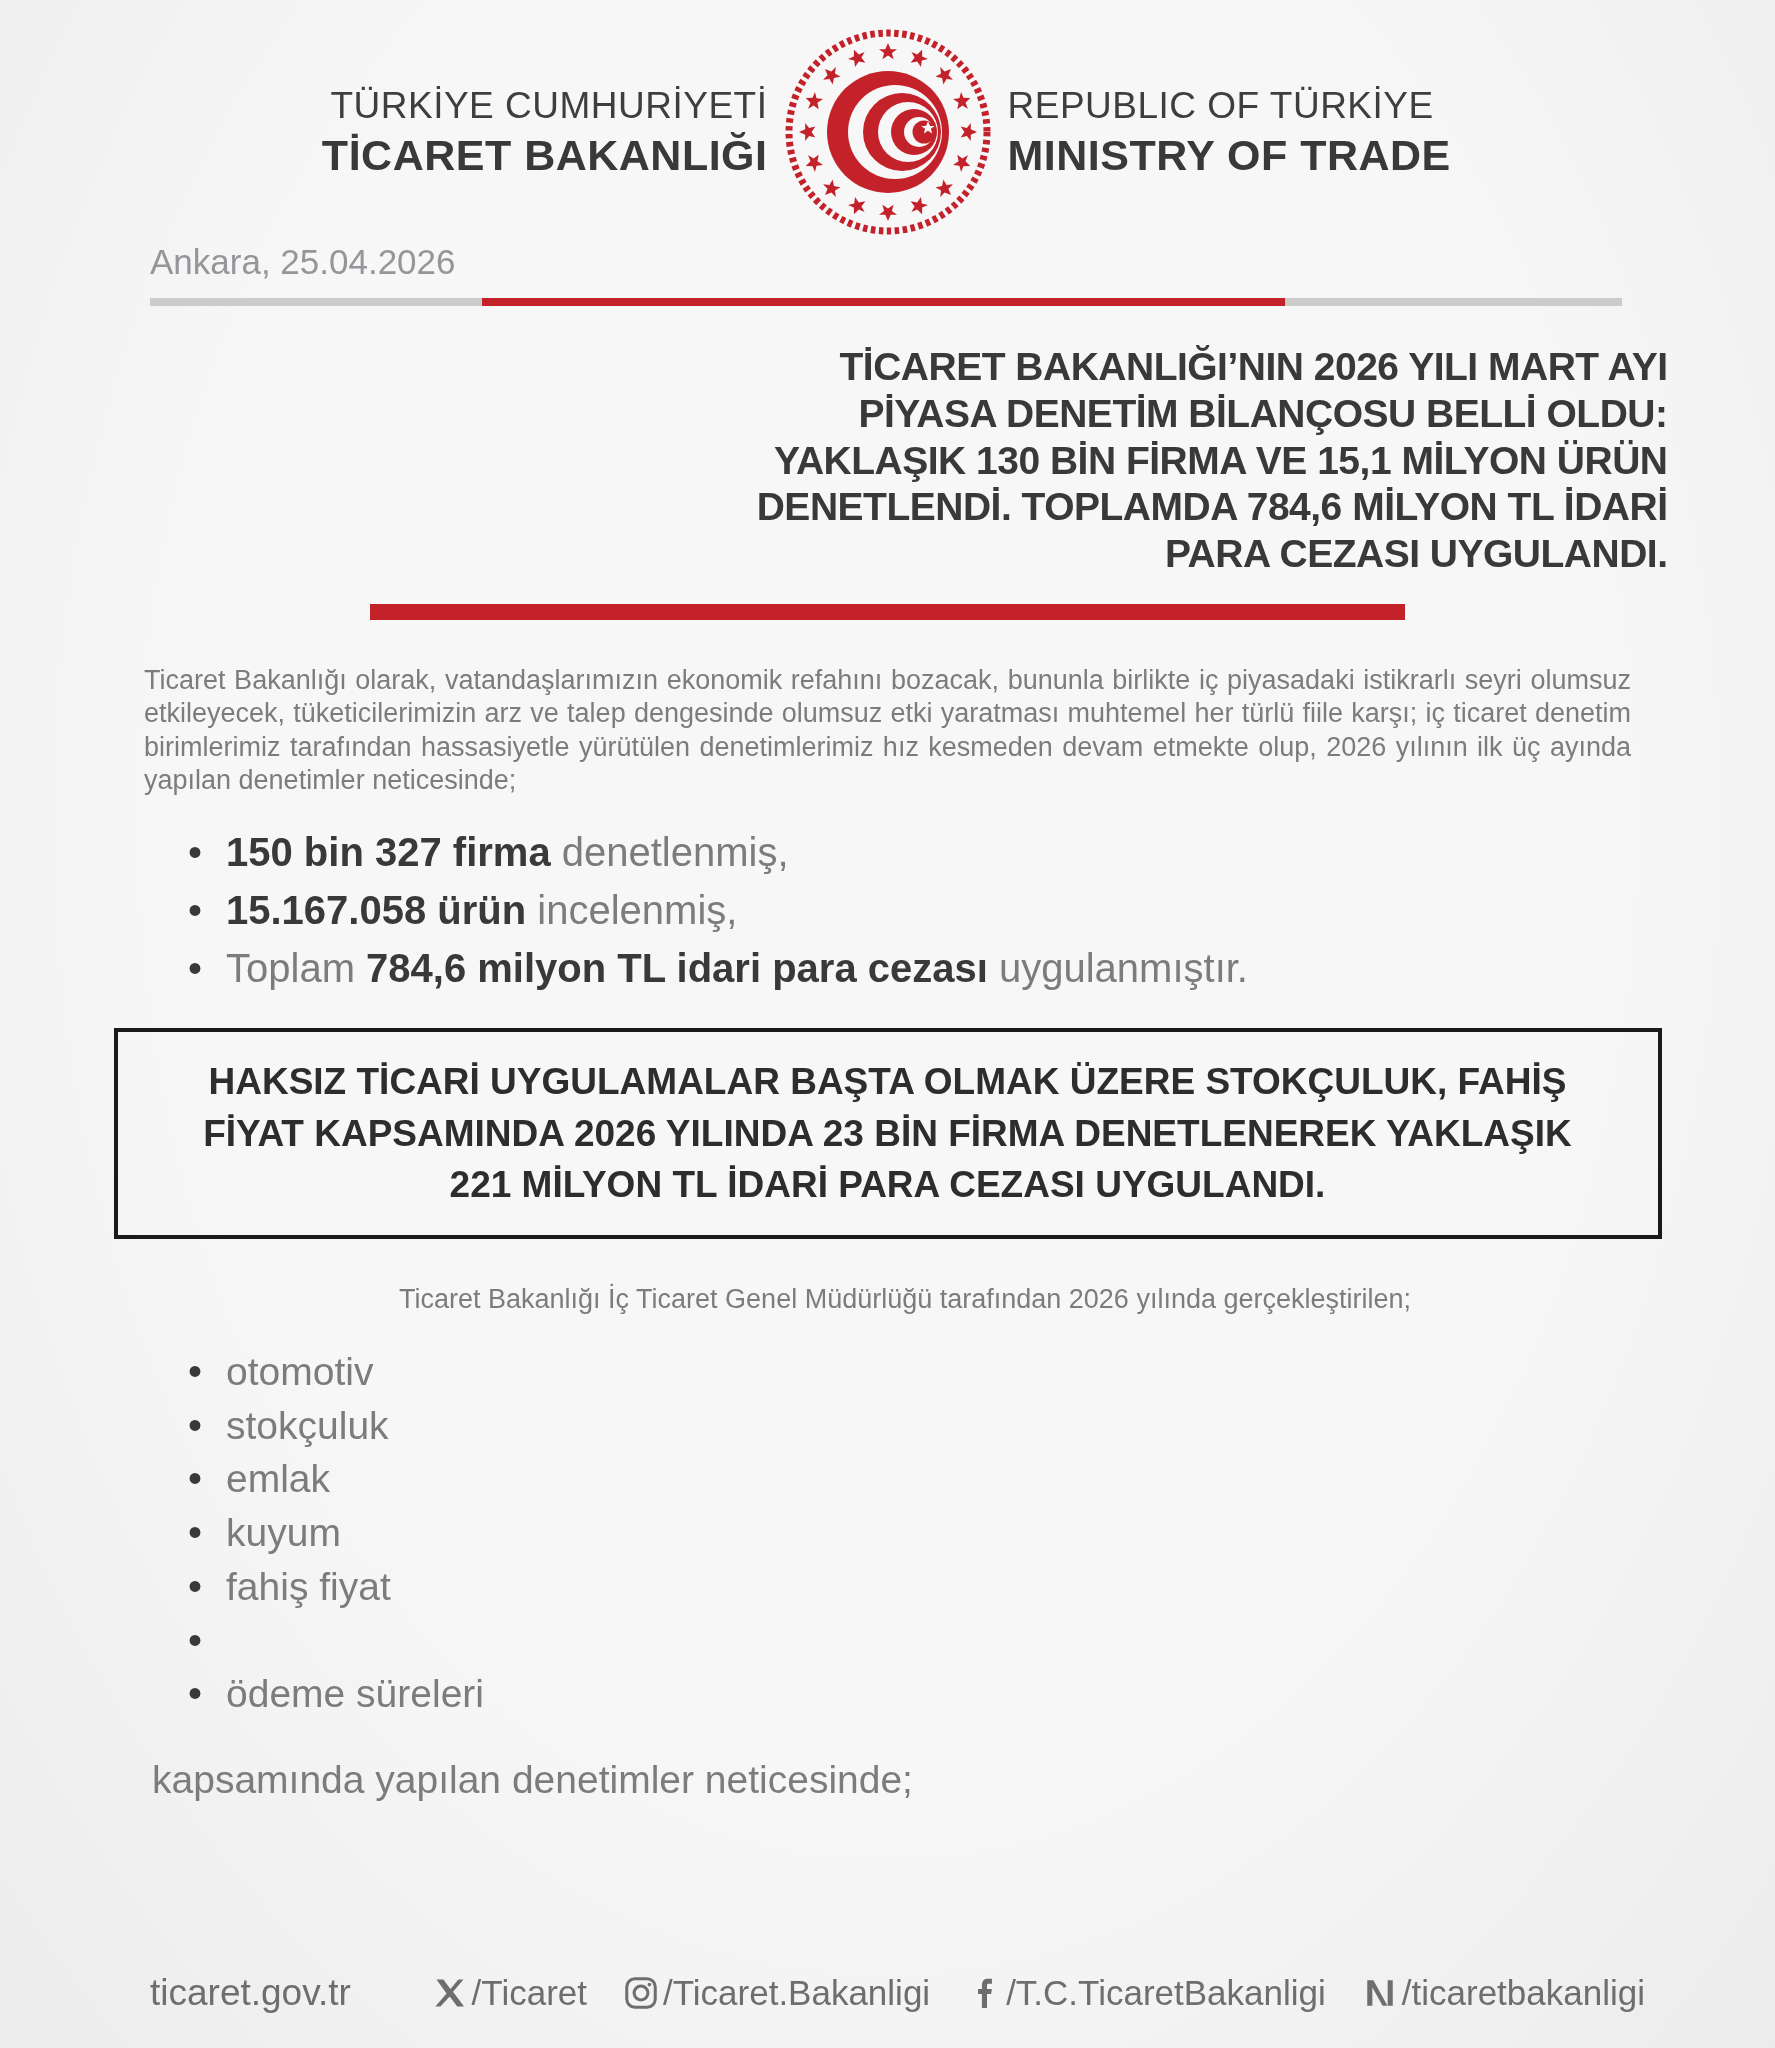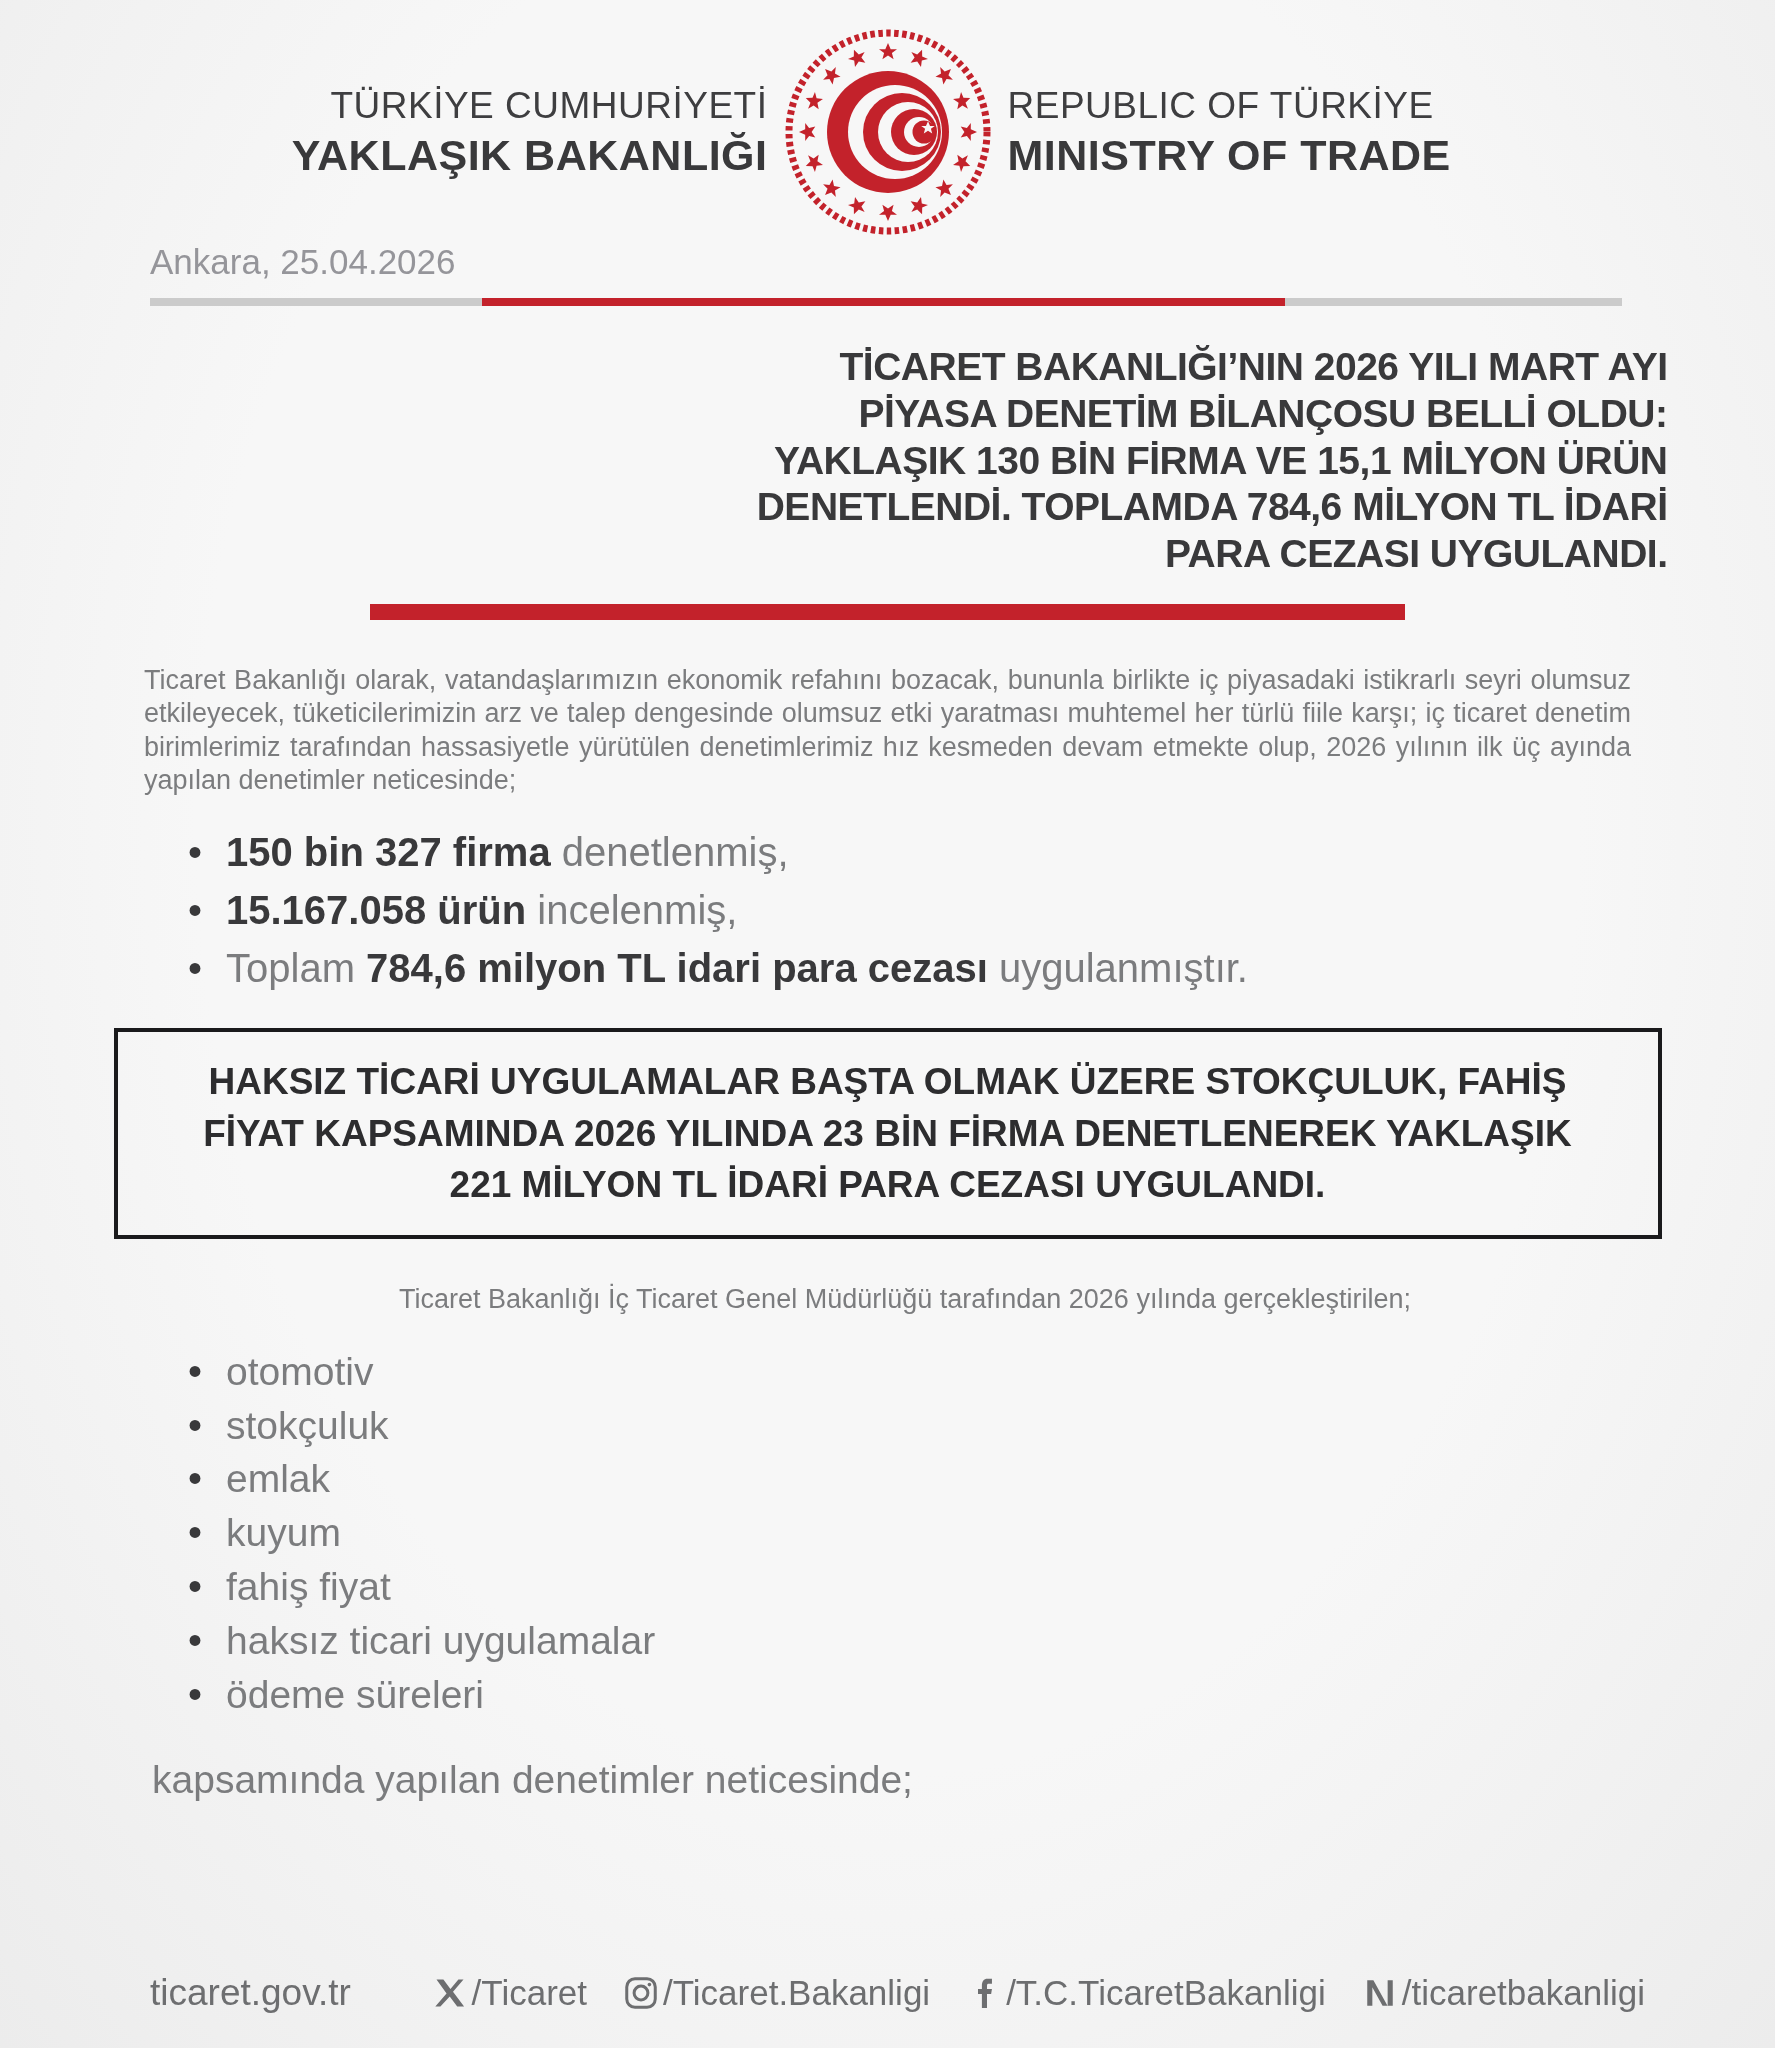--- a/index.html
+++ b/index.html
@@ -52,21 +52,21 @@
   .soc-item svg.stroke{fill:none;stroke:#6d6e70;stroke-width:2;}
 </style>
 </head>
 <body>
 
 <div class="page">
 
   <div class="header">
     <div class="hblock left">
       <div class="hline1">TÜRKİYE CUMHURİYETİ</div>
-      <div class="hline2">YAKLAŞIK BAKANLIĞI</div>
+      <div class="hline2">TİCARET BAKANLIĞI</div>
     </div>
 
     <div class="logo-wrap">
       <svg viewBox="-108 -108 216 216" width="216" height="216">
         <defs>
           <path id="star5" d="M0,-9 L2.7,-2.8 9,-2.8 3.9,1.1 5.6,7.3 0,3.6 -5.6,7.3 -3.9,1.1 -9,-2.8 -2.7,-2.8 Z"></path>
         </defs>
 
         <circle cx="0" cy="0" r="99" fill="none" stroke="#c3222b" stroke-width="7" stroke-dasharray="4.5 3.5"></circle>
 
@@ -161,21 +161,20 @@
     <div class="brow">
         <span class="dot">•</span>
         <span class="btext">kuyum</span>
       </div>
     <div class="brow">
         <span class="dot">•</span>
         <span class="btext">fahiş fiyat</span>
       </div>
     <div class="brow">
         <span class="dot">•</span>
-        <span class="btext">haksız ticari uygulamalar</span>
       </div>
     <div class="brow">
         <span class="dot">•</span>
         <span class="btext">ödeme süreleri</span>
       </div>
   </div>
 
   <div class="scope">kapsamında yapılan denetimler neticesinde;</div>
 
   <div class="footer">

